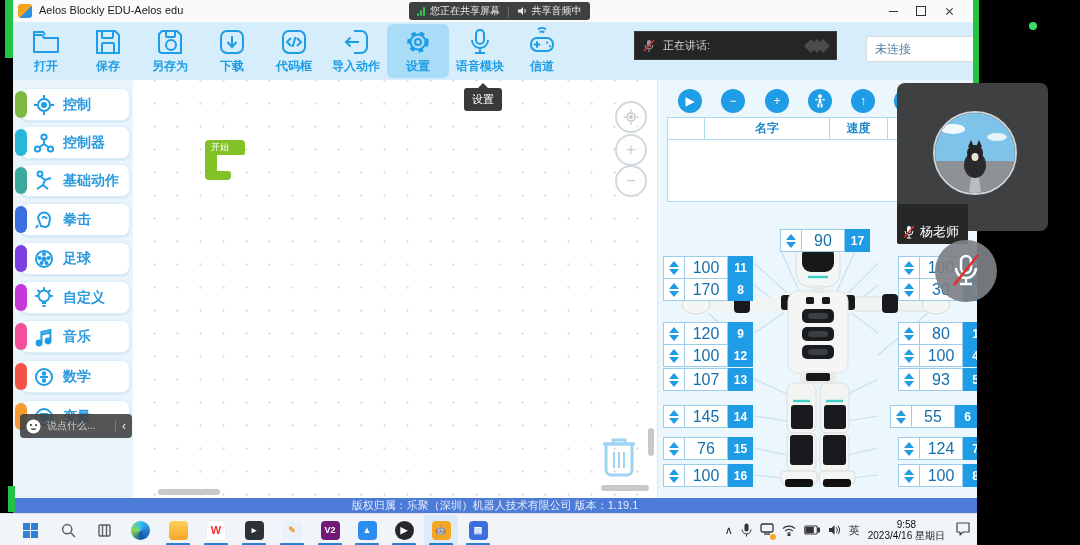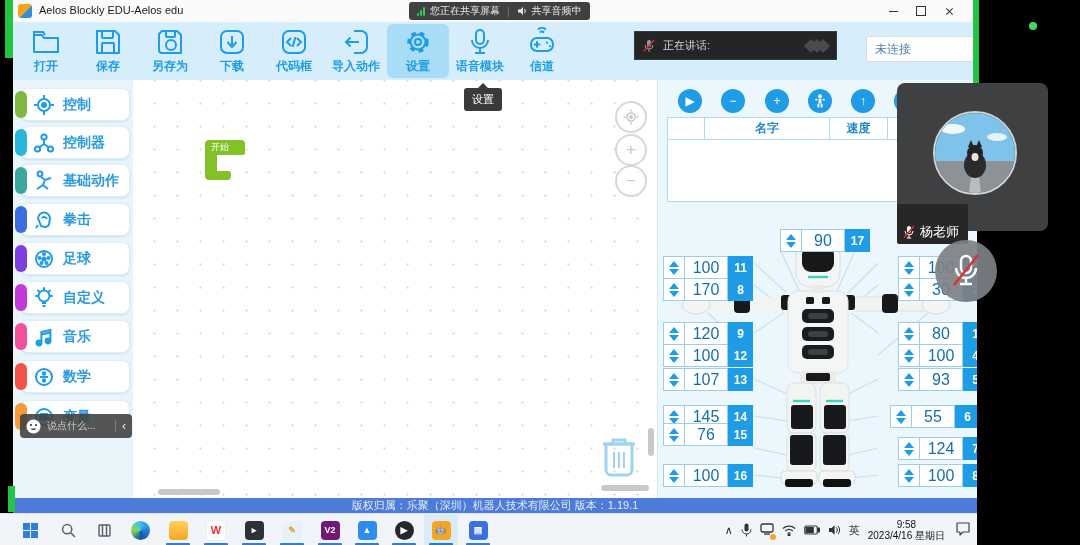--- a/index.html
+++ b/index.html
@@ -497,21 +497,21 @@
         <span class="sbadge">13</span>
       </div>
     <div class="srow" style="left:5px;top:325px">
         <span class="spin">
           <i class="tri-u"></i>
           <i class="tri-d"></i>
         </span>
         <span class="sval">145</span>
         <span class="sbadge">14</span>
       </div>
-    <div class="srow" style="left:5px;top:343px">
+    <div class="srow" style="left:5px;top:357px">
         <span class="spin">
           <i class="tri-u"></i>
           <i class="tri-d"></i>
         </span>
         <span class="sval">76</span>
         <span class="sbadge">15</span>
       </div>
     <div class="srow" style="left:5px;top:384px">
         <span class="spin">
           <i class="tri-u"></i>

